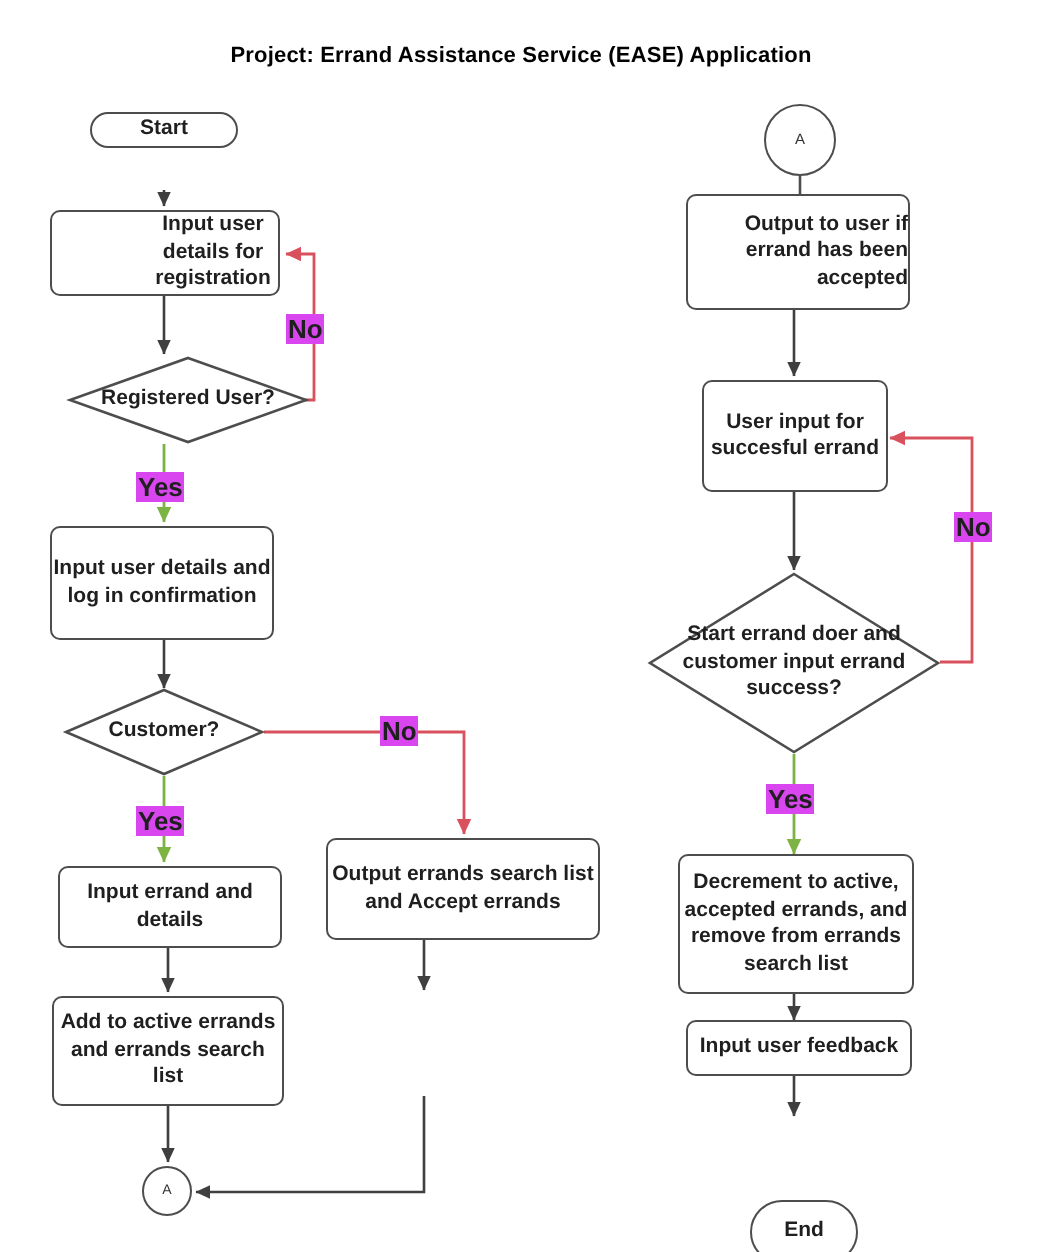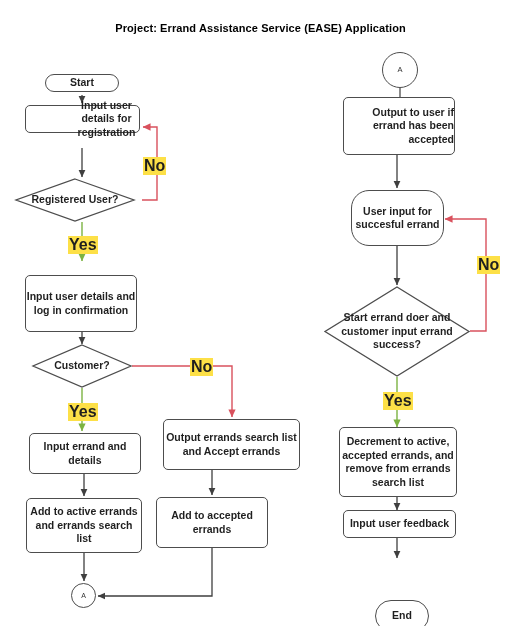--- a/index.html
+++ b/index.html
@@ -90,24 +90,24 @@
     z-index: 2;
     text-align: center;
     font-size: 10.5px;
     font-weight: bold;
     line-height: 13.5px;
     color: #1f1f1f;
     width: 128px;
   }
   .edge-label {
     position: absolute;
-    font-size: 16px;
+    font-size: 13px;
     font-weight: bold;
     color: #1f1f1f;
-    background: #fde047;
+    background: #d946ef;
     padding: 0 1px;
     white-space: nowrap;
   }
   .nodetext { display: block; }
 </style>
 </head>
 <body>
 
 <div id="stage">
 
@@ -156,36 +156,36 @@
 
     <path d="M470,331 L486,331 L486,219 L445,219" stroke="#d9515d" stroke-width="1.4" fill="none" marker-end="url(#arr-red)"></path>
 
     <path d="M397,377 L397,427" stroke="#7cb342" stroke-width="1.4" fill="none" marker-end="url(#arr-green)"></path>
 
     <path d="M397,484 L397,510" stroke="#3f3f3f" stroke-width="1.3" fill="none" marker-end="url(#arr-gray)"></path>
 
     <path d="M397,538 L397,558" stroke="#3f3f3f" stroke-width="1.3" fill="none" marker-end="url(#arr-gray)"></path>
   </svg>
 
-  <div class="node terminal" style="left:45px; top:74px; width:74px; height:18px;">
+  <div class="node terminal" style="left:45px; top:56px; width:74px; height:18px;">
     <span class="nodetext">Start</span>
   </div>
 
-  <div class="node process" style="left:25px; top:105px; width:115px; height:28px;padding-left:48px;">
+  <div class="node process" style="left:25px; top:105px; width:115px; height:43px;padding-left:48px;">
     <span class="nodetext">Input user details for registration</span>
   </div>
 
-  <div class="diamond-wrap" style="left:15px; top:178px; width:120px; height:44px;">
+  <div class="diamond-wrap" style="left:34px; top:178px; width:120px; height:44px;">
     <svg width="120" height="44">
       <polygon points="60,1 119,22 60,43 1,22" fill="#ffffff" stroke="#4d4d4d" stroke-width="1.3"></polygon>
     </svg>
     <div class="diamond-label" style="width:116px;">Registered User?</div>
   </div>
 
-  <div class="node process" style="left:25px; top:275px; width:112px; height:57px;justify-content:center;">
+  <div class="node process" style="left:25px; top:263px; width:112px; height:57px;justify-content:center;">
     <span class="nodetext">Input user details and log in confirmation</span>
   </div>
 
   <div class="diamond-wrap" style="left:32px; top:344px; width:100px; height:44px;">
     <svg width="100" height="44">
       <polygon points="50,1 99,22 50,43 1,22" fill="#ffffff" stroke="#4d4d4d" stroke-width="1.3"></polygon>
     </svg>
     <div class="diamond-label" style="width:96px;">Customer?</div>
   </div>
 
@@ -194,37 +194,34 @@
   </div>
 
   <div class="node process" style="left:26px; top:498px; width:116px; height:55px;">
     <span class="nodetext">Add to active errands and errands search list</span>
   </div>
 
   <div class="node process" style="left:163px; top:419px; width:137px; height:51px;">
     <span class="nodetext">Output errands search list and Accept errands</span>
   </div>
 
-  <div class="node process" style="left:156px; top:497px; width:112px; height:51px;">
-    <span class="nodetext">Add to accepted errands</span>
-  </div>
 
   <div class="node connector" style="left:71px; top:583px; width:25px; height:25px;">
     <span class="nodetext">A</span>
   </div>
 
   <div class="node connector big" style="left:382px; top:52px; width:36px; height:36px;">
     <span class="nodetext">A</span>
   </div>
 
   <div class="node process" style="left:343px; top:97px; width:112px; height:58px;text-align:right;">
     <span class="nodetext">Output to user if errand has been accepted</span>
   </div>
 
-  <div class="node process" style="left:351px; top:190px; width:93px; height:56px;border-radius:18px;">
+  <div class="node process" style="left:351px; top:190px; width:93px; height:56px;">
     <span class="nodetext">User input for succesful errand</span>
   </div>
 
   <div class="diamond-wrap" style="left:324px; top:286px; width:146px; height:91px;">
     <svg width="146" height="91">
       <polygon points="73,1 145,45.5 73,90 1,45.5" fill="#ffffff" stroke="#4d4d4d" stroke-width="1.3"></polygon>
     </svg>
     <div class="diamond-label" style="width:132px;">Start errand doer and customer input errand success?</div>
   </div>
 

